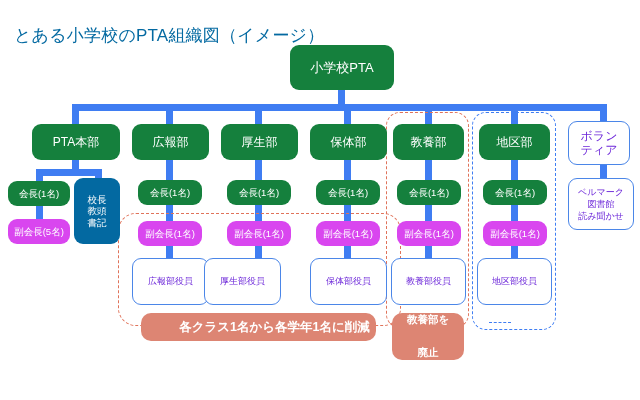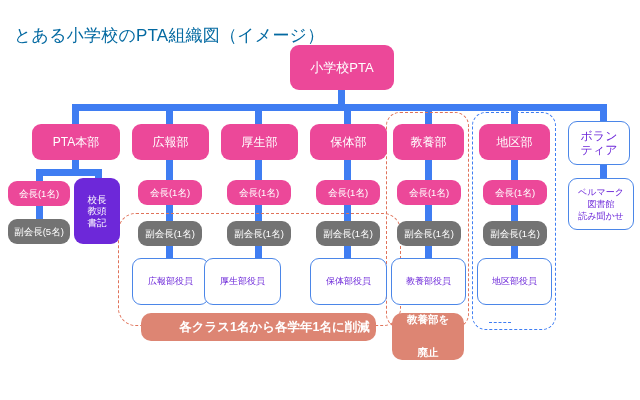--- a/index.html
+++ b/index.html
@@ -17,23 +17,23 @@
     font-size:17px;color:#0369a1;letter-spacing:.2px;white-space:nowrap;
   }
 
   
   .node{
     position:absolute;box-sizing:border-box;
     display:flex;align-items:center;justify-content:center;
     text-align:center;border-radius:9px;
     color:#ffffff;line-height:1.18;z-index:4;
   }
-  .node.blue{background:#ec4899;}
-  .node.lightblue{background:#737373;}
-  .node.green{background:#6d28d9;}
+  .node.blue{background:#15803d;}
+  .node.lightblue{background:#d946ef;}
+  .node.green{background:#0369a1;}
   .node.white{
     background:#ffffff;border:1.6px solid #4b86e8;color:#6d28d9;
   }
   .node.salmon{background:#dd8573;border-radius:10px;}
   .node.bluepill{background:#3f7df2;border-radius:7px;}
 
   .n-top{font-size:13px;}
   .n-dept{font-size:12px;}
   .n-sub{font-size:9.5px;}
   .n-green{font-size:9.5px;}

